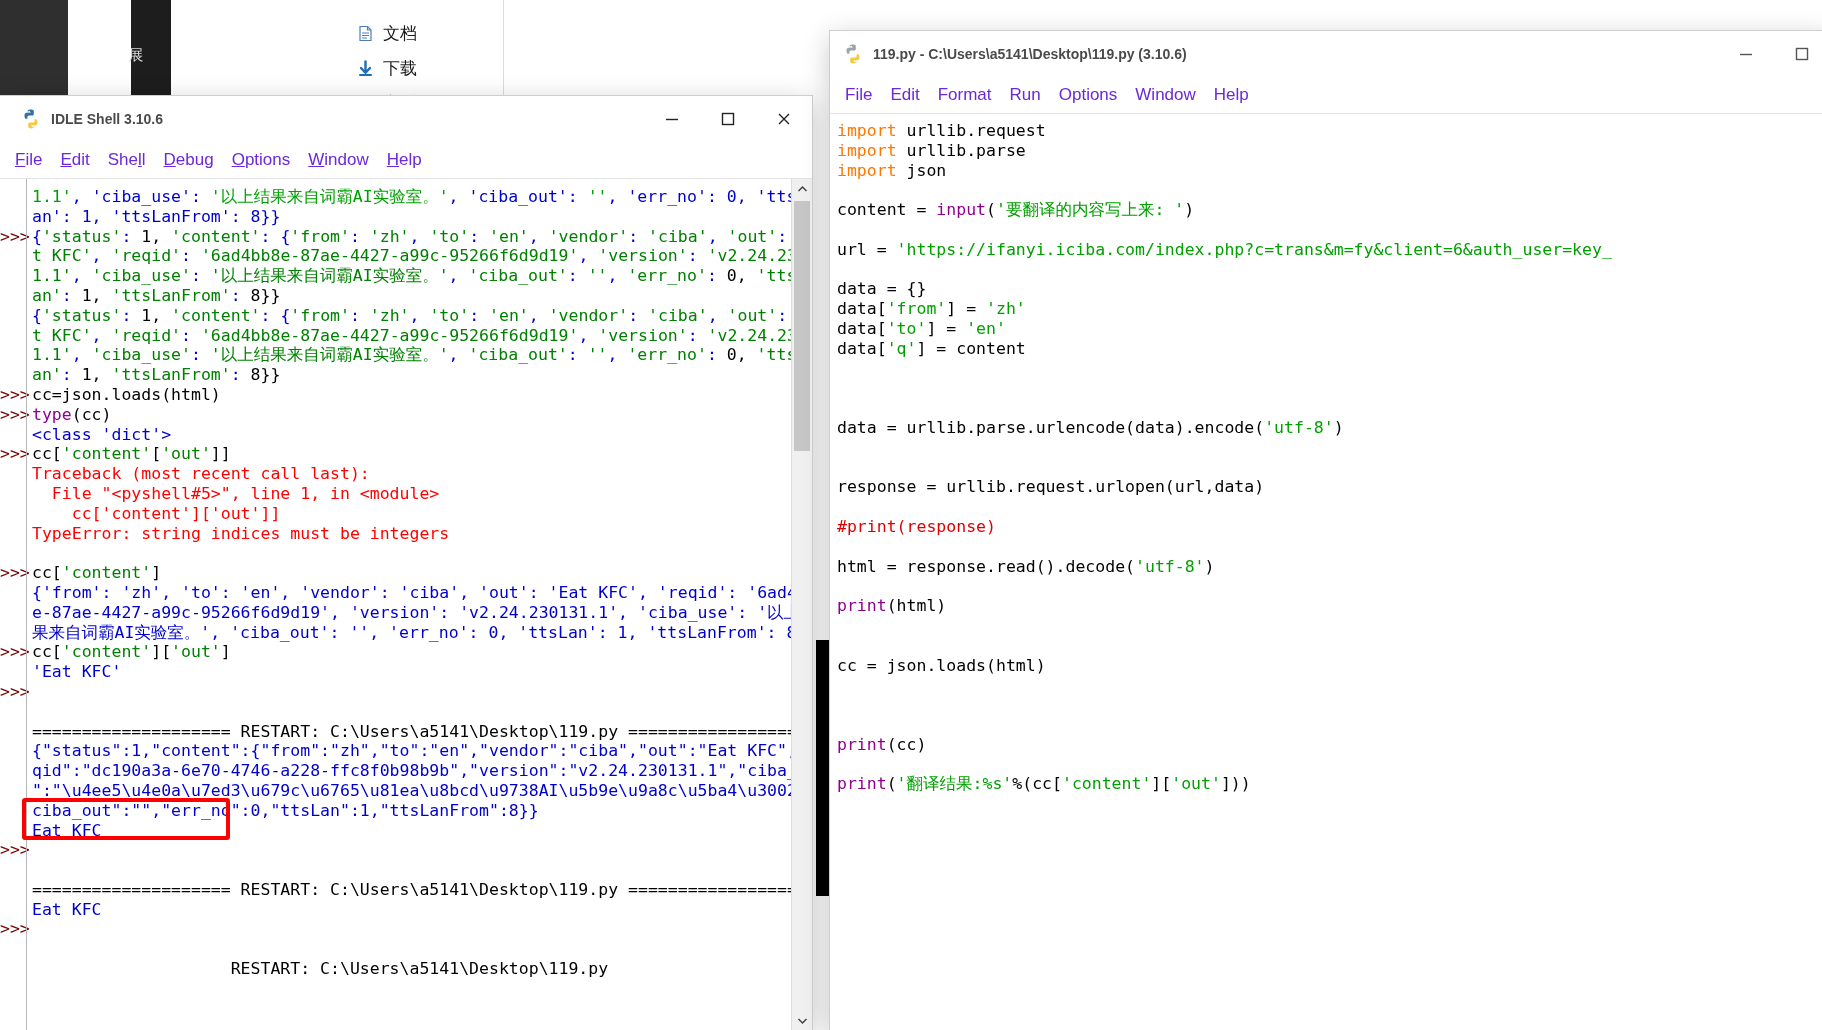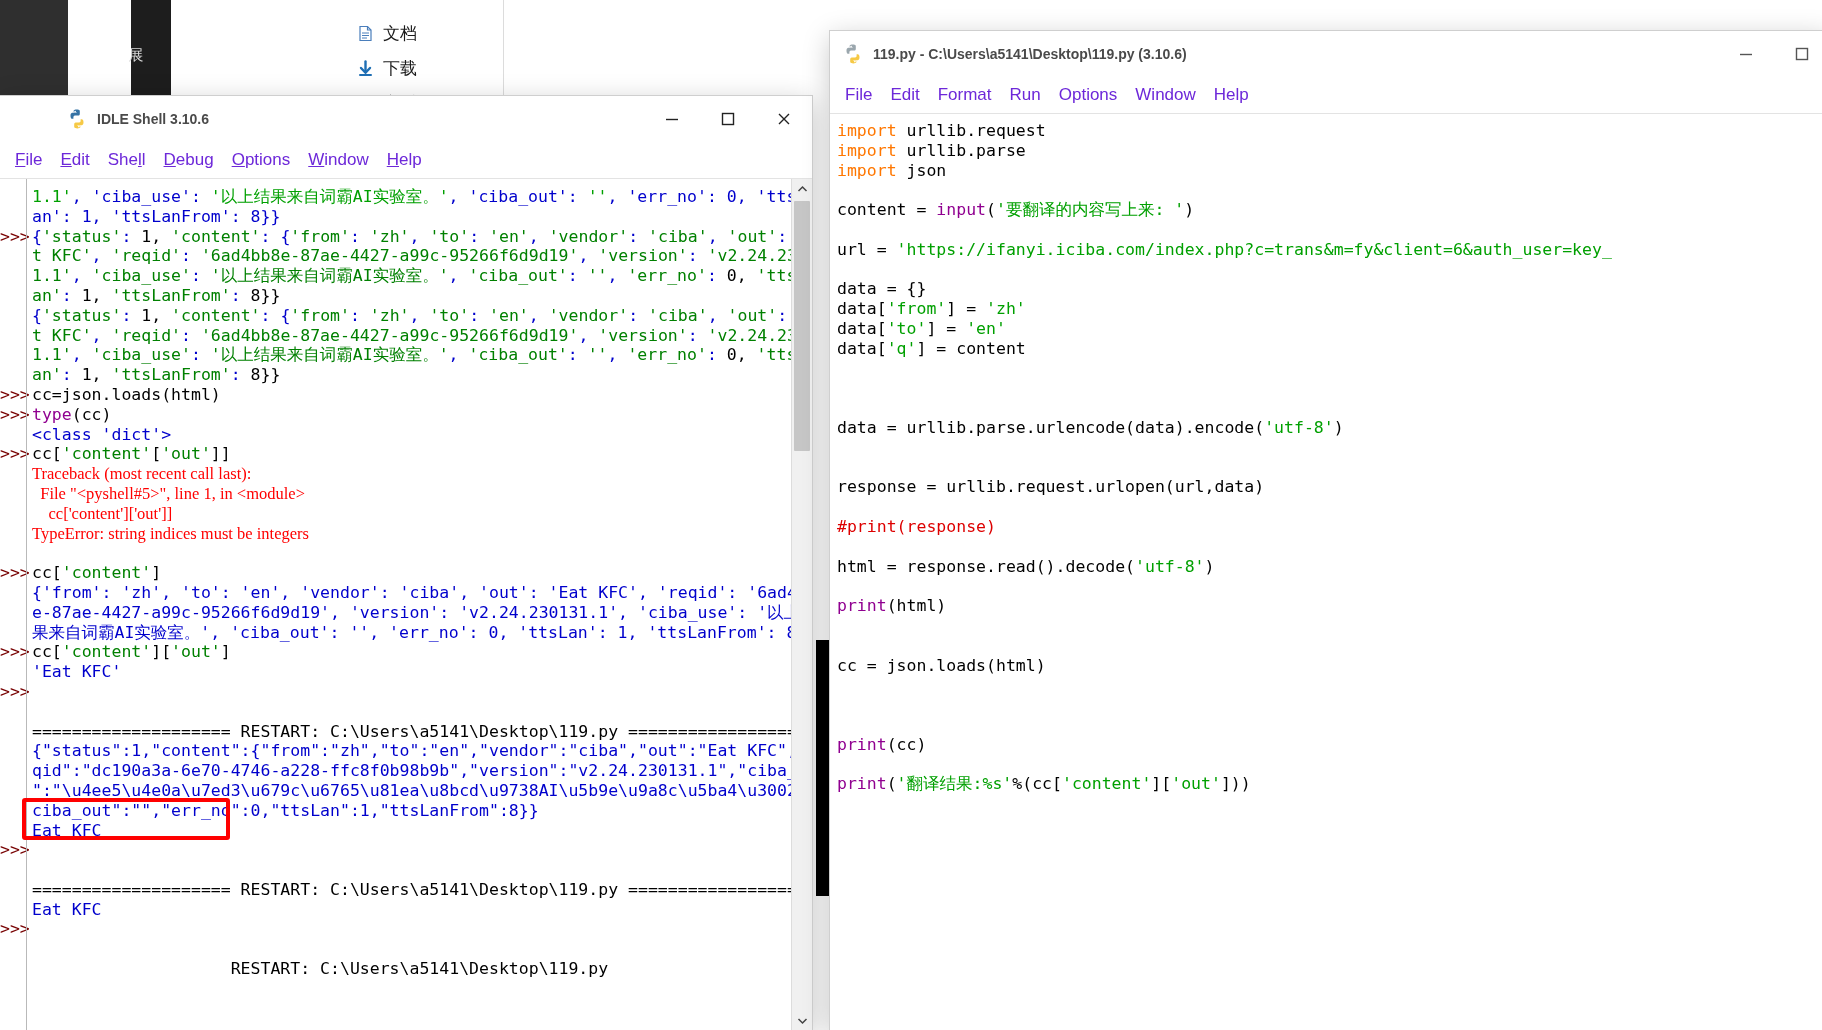--- a/index.html
+++ b/index.html
@@ -198,33 +198,33 @@
     font-family: "DejaVu Sans Mono", monospace;
     font-size: 16.5px;
     line-height: 19.8px;
     white-space: pre;
     color: #000000;
   }
   .k-kw   { color: #ff7700; }          
   .k-str  { color: #00a000; }          
   .k-bi   { color: #900090; }          
   .k-com  { color: #dd0000; }          
-  .k-err  { color: #ff0000; font-family: Liberation Serif, serif; }        
+  .k-err  { color: #ff0000; }        
   .k-blue { color: #0000cc; }
   .k-green{ color: #008000; }
   .k-black{ color: #000000; margin-top: 40px; }
 
   
   #shell-window {
     left: 0px;
     top: 96px;
     width: 812px;
     height: 934px;
   }
-  #shell-window .titlebar { padding-left: 26px; margin-left: 40px; }
+  #shell-window .titlebar { padding-left: 20px; }
   .shell-body {
     flex: 1 1 auto;
     display: flex;
     overflow: hidden;
     background: #ffffff;
     position: relative;
   }
   .shell-gutter {
     width: 26px;
     flex: 0 0 26px;

